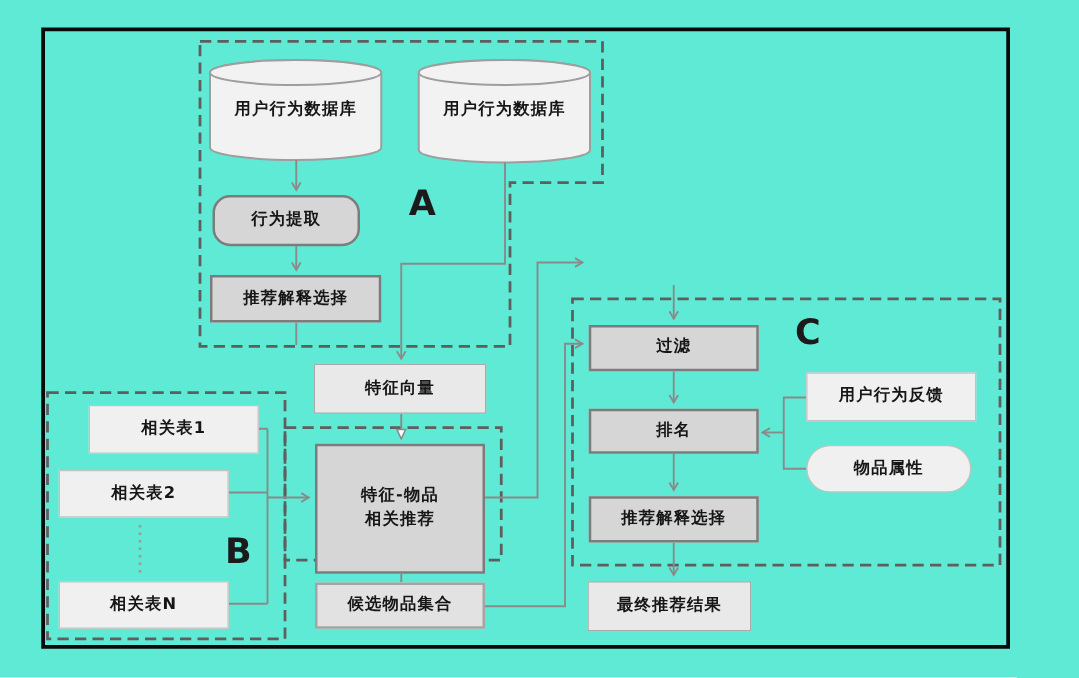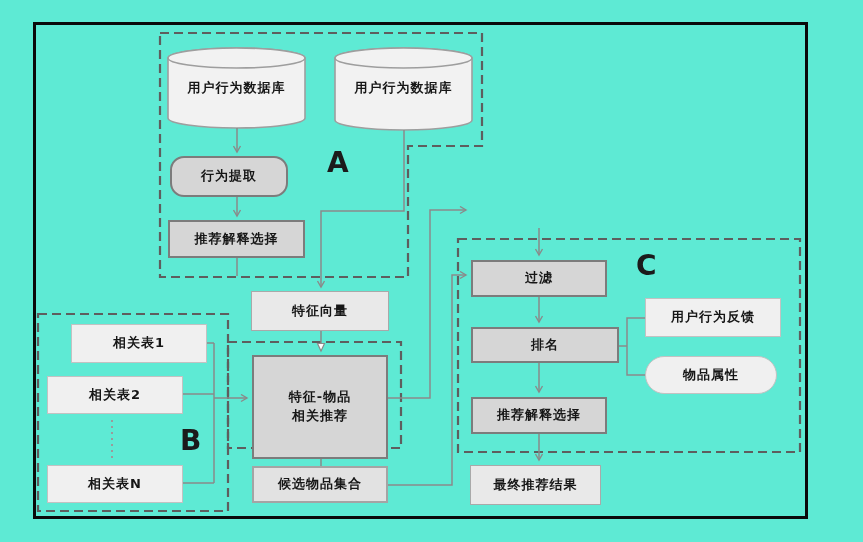--- a/index.html
+++ b/index.html
@@ -107,21 +107,21 @@
   <div class="node box-lighter" style="left:47px;top:376px;width:136px;height:38px;">
       <span>相关表2</span>
     </div>
   <div class="node box-lighter" style="left:47px;top:465px;width:136px;height:38px;text-align:center;">
       <span>相关表N</span>
     </div>
 
   <div class="node box-dark" style="left:471px;top:260px;width:136px;height:37px;align-items:center;">
       <span>过滤</span>
     </div>
-  <div class="node box-dark" style="left:471px;top:327px;width:148px;height:36px;">
+  <div class="node box-dark" style="left:471px;top:327px;width:136px;height:36px;">
       <span>排名</span>
     </div>
   <div class="node box-dark" style="left:471px;top:397px;width:136px;height:37px;">
       <span>推荐解释选择</span>
     </div>
   <div class="node box-light" style="left:470px;top:465px;width:131px;height:40px;">
       <span>最终推荐结果</span>
     </div>
   <div class="node box-lighter" style="left:645px;top:298px;width:136px;height:39px;">
       <span>用户行为反馈</span>

